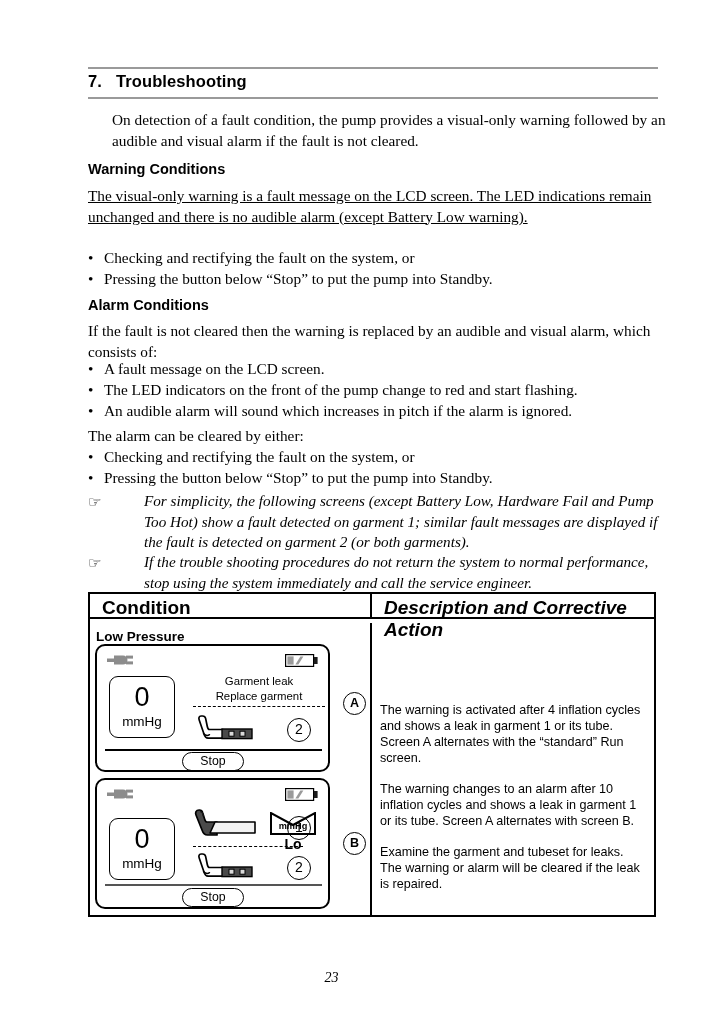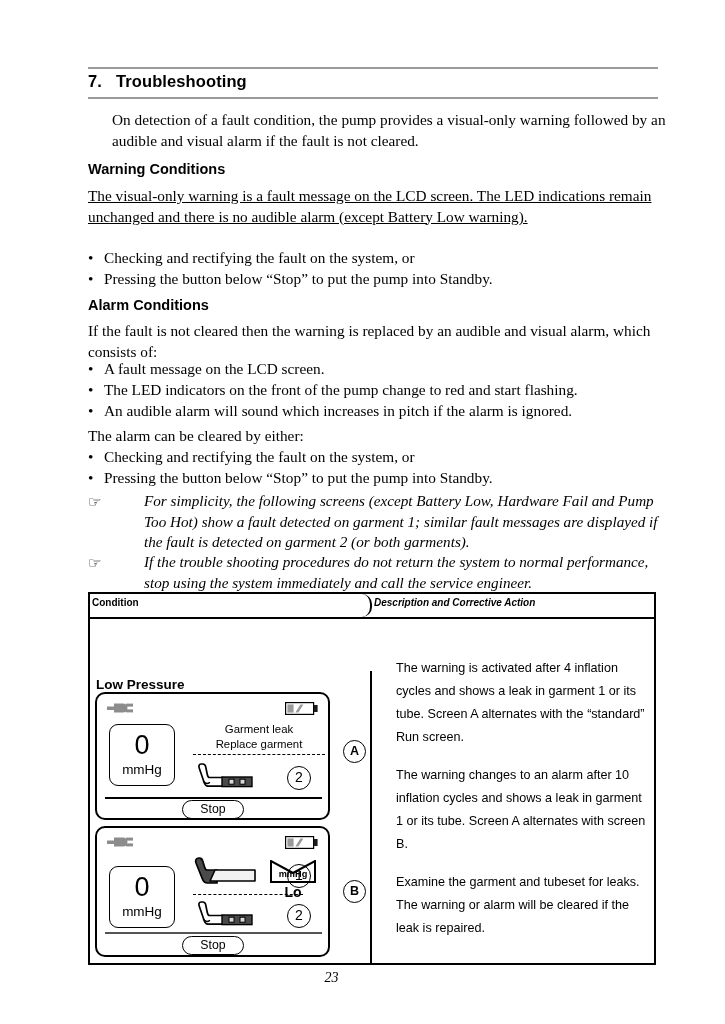--- a/index.html
+++ b/index.html
@@ -73,24 +73,23 @@
     width:568px;
     border:2px solid #000;
     box-sizing:border-box;
   }
   .tbl-head {
     display:flex; height:23px;
     border-bottom:2px solid #000;
   }
   .th {
     font-family:"Liberation Sans", sans-serif;
-    font-weight:bold; font-size:10px;
-    padding:3px 0 0 2px;
-    box-sizing:border-box;
-    border-radius:10px;
+    font-weight:bold; font-size:19px;
+    padding:3px 0 0 12px;
+    box-sizing:border-box;
   }
   .th-1 { width:282px; flex:0 0 282px; border-right:2px solid #000; }
   .th-2 { flex:1 1 auto;font-style:italic; }
 
   .tbl-body { display:flex; min-height:296px;align-items:flex-end; }
   .td-cond {
     width:282px; flex:0 0 282px;
     border-right:2px solid #000;
     box-sizing:border-box;
     position:relative;
@@ -101,22 +100,22 @@
     padding:10px 8px 8px 8px;
     position:relative;
   }
   .cond-title {
     font-family:"Liberation Sans", sans-serif;
     font-weight:bold; font-size:13.5px;
     padding:6px 0 0 6px;
   }
   .desc-p {
     font-family:"Liberation Sans", sans-serif;
-    font-size:12.6px; line-height:23px;
-    margin:0 0 15px 16px;
+    font-size:12.6px; line-height:16px;
+    margin:0 0 15px 0;
   }
   .desc-pad { height:28px; }
 
   
   .screens-area { position:relative; }
   .screen-wrap { position:relative; padding:0 0 0 5px; }
 
   
   .lcd {
     position:relative;

